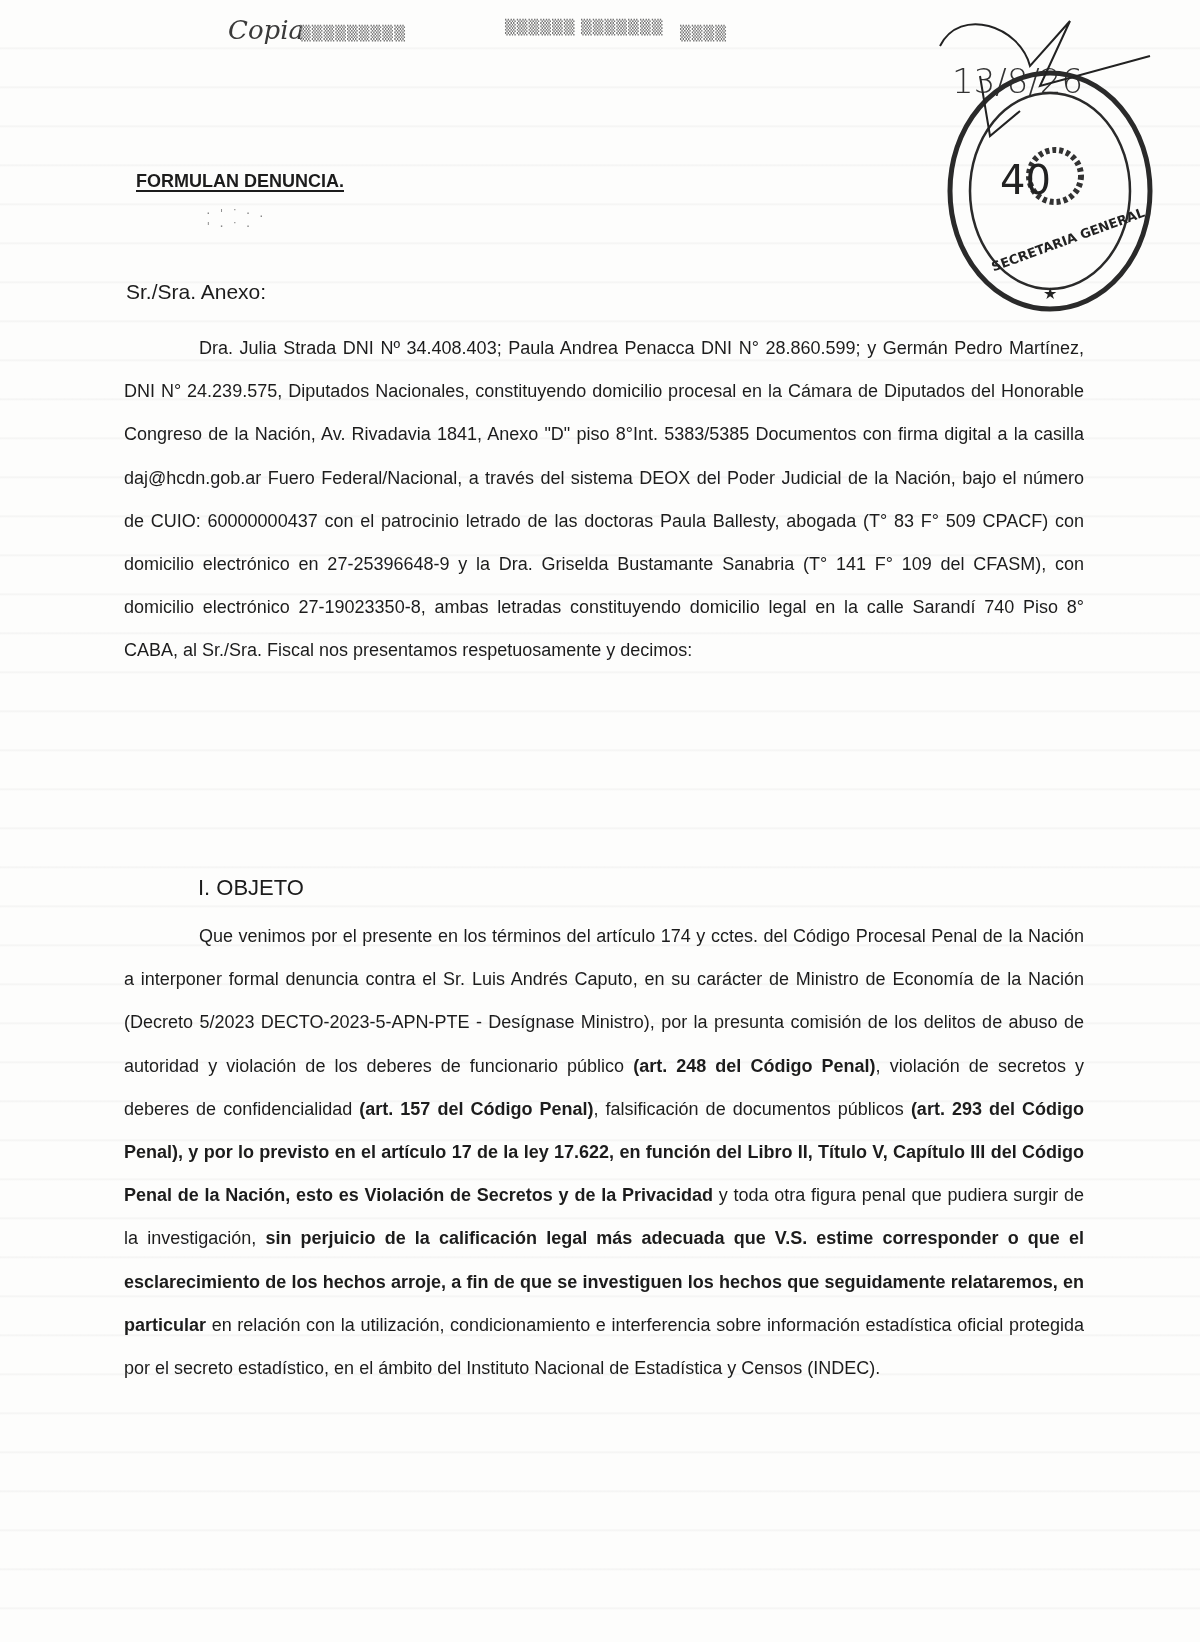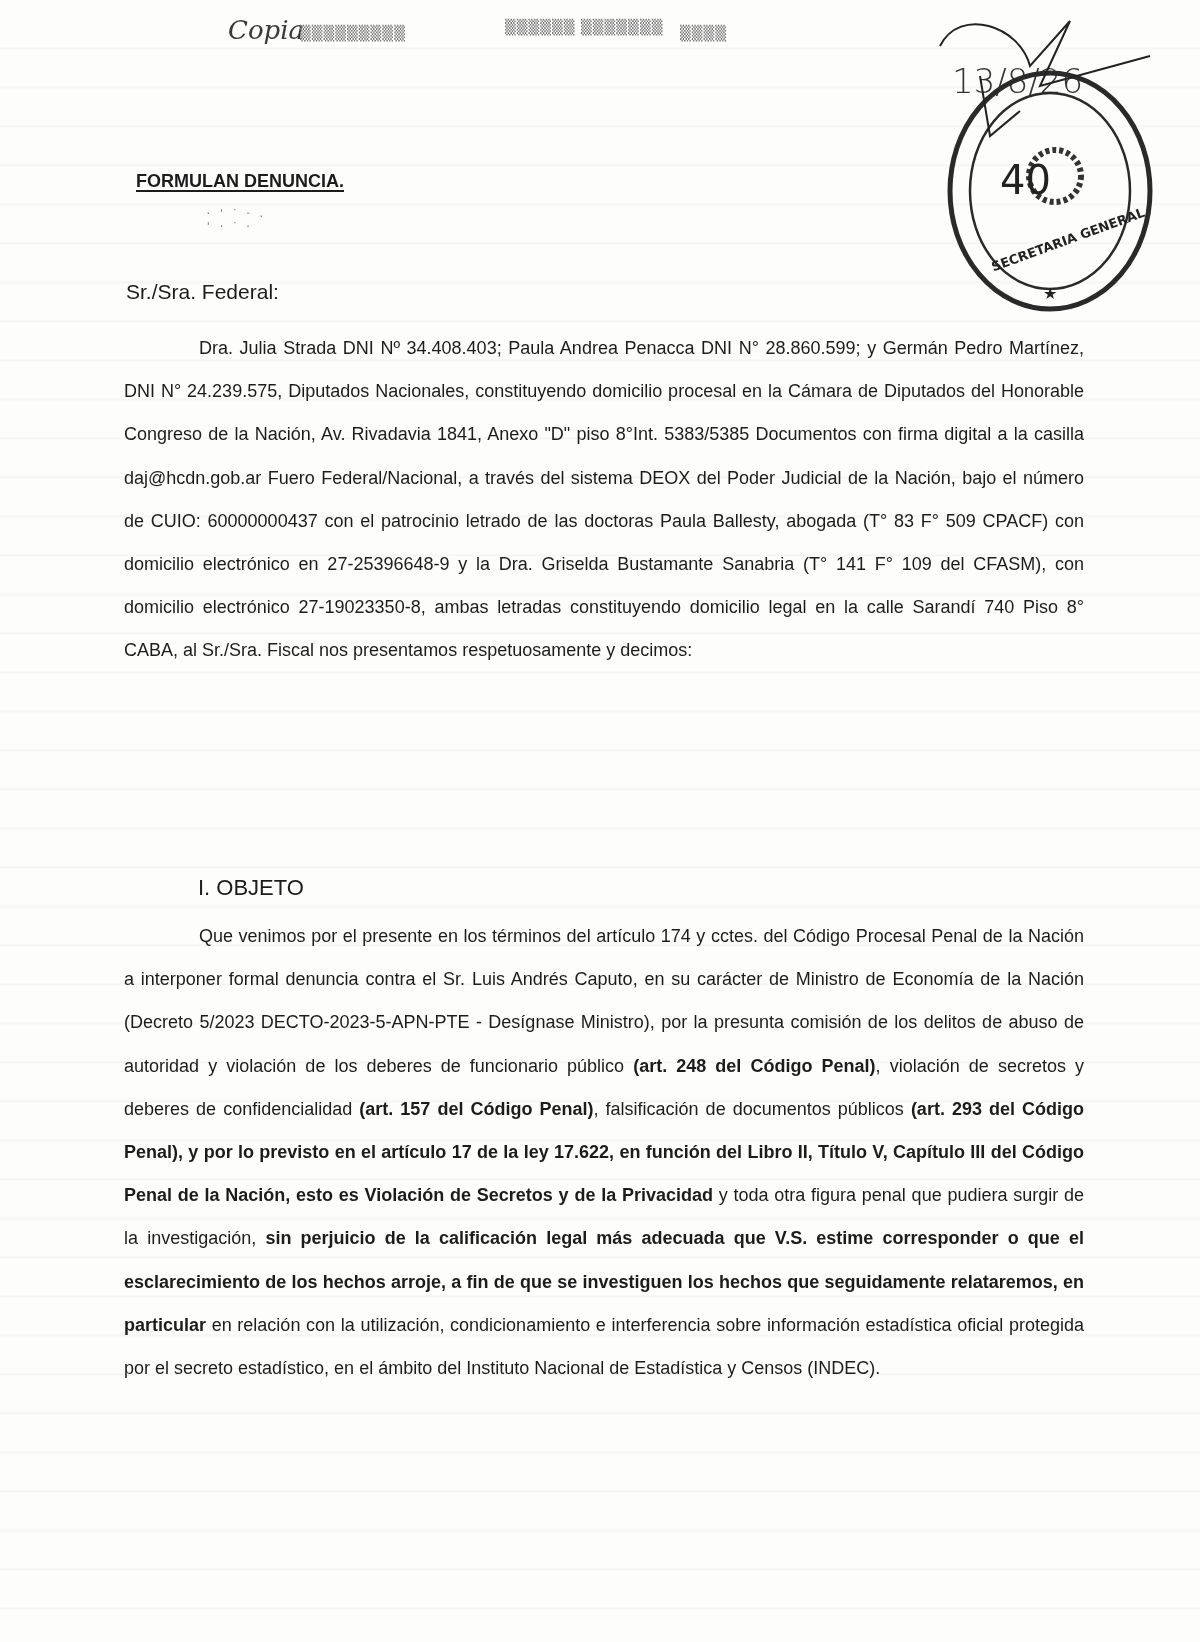--- a/index.html
+++ b/index.html
@@ -42,20 +42,20 @@
     <circle cx="135" cy="160" r="26" fill="none" stroke="#333" stroke-width="6" stroke-dasharray="4 3"></circle>
     <text x="80" y="178" font-family="DejaVu Sans, sans-serif" font-size="40" fill="#222">40</text>
     <text x="70" y="235" font-family="DejaVu Sans, sans-serif" font-size="13" font-weight="bold" fill="#222" transform="rotate(-20 130 235)">SECRETARIA GENERAL</text>
     <text x="123" y="283" font-size="16" fill="#222">★</text>
     <path d="M20 30 C 40 -10, 100 10, 110 50 L 150 5 L 120 70 L 230 40" fill="none" stroke="#222" stroke-width="2"></path>
     <path d="M60 60 L 70 120 L 100 95" fill="none" stroke="#222" stroke-width="2"></path>
   </svg>
 
   <div class="title">FORMULAN DENUNCIA.</div>
   <div class="dots" style="left:205px;top:196px;">· ' ˙ · .<br>  ' · ˙ ·</div>
-  <div class="salut">Sr./Sra. Federal:</div>
+  <div class="salut">Sr./Sra. Anexo:</div>
 
   <div class="para p1">Dra. Julia Strada DNI Nº 34.408.403; Paula Andrea Penacca DNI N° 28.860.599; y Germán Pedro Martínez, DNI N° 24.239.575, Diputados Nacionales, constituyendo domicilio procesal en la Cámara de Diputados del Honorable Congreso de la Nación, Av. Rivadavia 1841, Anexo "D" piso 8°Int. 5383/5385 Documentos con firma digital a la casilla daj@hcdn.gob.ar Fuero Federal/Nacional, a través del sistema DEOX del Poder Judicial de la Nación, bajo el número de CUIO: 60000000437  con el patrocinio letrado de las doctoras Paula Ballesty, abogada (T° 83 F° 509 CPACF) con domicilio electrónico en 27-25396648-9 y la Dra. Griselda Bustamante Sanabria (T° 141 F° 109 del CFASM), con domicilio electrónico 27-19023350-8, ambas letradas constituyendo domicilio legal en la calle Sarandí 740 Piso 8° CABA, al Sr./Sra. Fiscal nos presentamos respetuosamente y decimos:</div>
 
   <div class="heading">I. OBJETO</div>
 
   <div class="para p2"><span>Que venimos por el presente en los términos del artículo 174 y cctes. del Código Procesal Penal de la Nación a interponer formal denuncia contra el Sr. Luis Andrés Caputo, en su carácter de Ministro de Economía de la Nación (Decreto 5/2023 DECTO-2023-5-APN-PTE - Desígnase Ministro), por la presunta comisión de los delitos de abuso de autoridad y violación de los deberes de funcionario público </span><b>(art. 248 del Código Penal)</b><span>, violación de secretos y deberes de confidencialidad </span><b>(art. 157 del Código Penal)</b><span>, falsificación de documentos públicos </span><b>(art. 293 del Código Penal), y por lo previsto en el artículo 17 de la ley 17.622, en función del Libro II, Título V, Capítulo III del Código Penal de la Nación, esto es Violación de Secretos y de la Privacidad</b><span> y toda otra figura penal que pudiera surgir de la investigación, </span><b>sin perjuicio de la calificación legal más adecuada que V.S. estime corresponder o que el esclarecimiento de los hechos arroje, a fin de que se investiguen los hechos que seguidamente relataremos, en particular</b><span> en relación con la utilización, condicionamiento e interferencia sobre información estadística oficial protegida por el secreto estadístico, en el ámbito del Instituto Nacional de Estadística y Censos (INDEC).</span></div>
 </div>
 
 </body></html>

